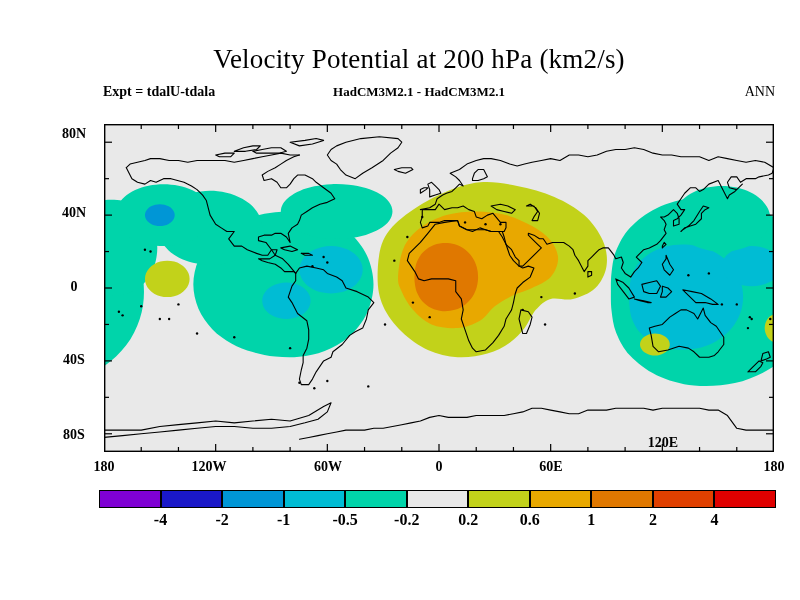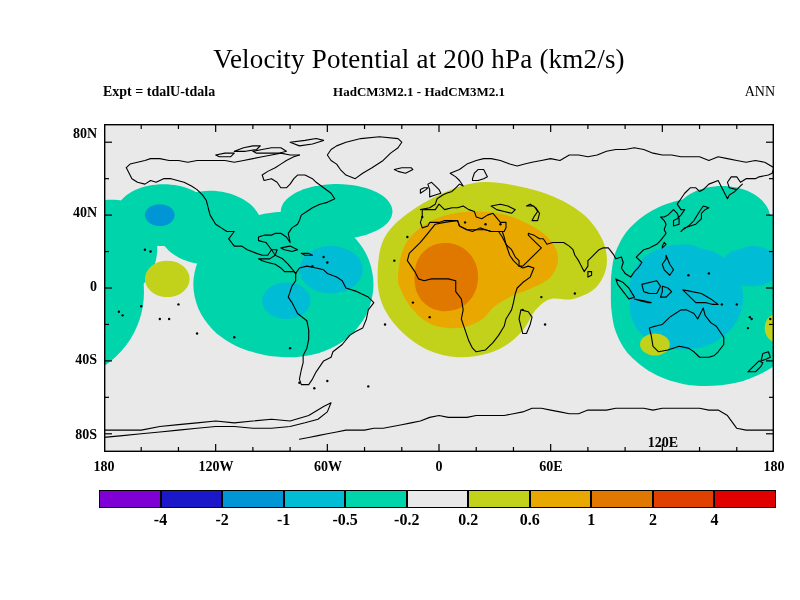--- a/index.html
+++ b/index.html
@@ -62,21 +62,21 @@
     width: 670px;
     height: 328px;
   }
   #map-svg { display: block; }
   .axis-label {
     position: absolute;
     font-size: 14px;
     font-weight: bold;
     white-space: nowrap;
   }
-  .ylab { text-align: right; width: 46px; }
+  .ylab { text-align: center; width: 46px; }
   .xlab { text-align: center; width: 60px; }
   #cbar-wrap {
     position: absolute;
     left: 80px;
     top: 490px;
     width: 677px;
     height: 18px;
   }
   .cbar-seg {
     position: absolute;
@@ -284,21 +284,21 @@
     </svg>
   </div>
 
   <div class="axis-label ylab" style="left:32px; top:126px;">80N</div>
   <div class="axis-label ylab" style="left:32px; top:205px;">40N</div>
   <div class="axis-label ylab" style="left:32px; top:279px;">0</div>
   <div class="axis-label ylab" style="left:32px; top:352px;">40S</div>
   <div class="axis-label ylab" style="left:32px; top:427px;">80S</div>
 
   <div class="axis-label xlab" style="left:55px; top:459px;">180</div>
-  <div class="axis-label xlab" style="left:167px; top:459px;">120W</div>
+  <div class="axis-label xlab" style="left:160px; top:459px;">120W</div>
   <div class="axis-label xlab" style="left:279px; top:459px;">60W</div>
   <div class="axis-label xlab" style="left:390px; top:459px;">0</div>
   <div class="axis-label xlab" style="left:502px; top:459px;">60E</div>
   <div class="axis-label xlab" style="left:614px; top:435px;">120E</div>
   <div class="axis-label xlab" style="left:725px; top:459px;">180</div>
 
   <div id="cbar-wrap">
       <div class="cbar-seg" title="&lt; -4" style="left: 0px; width: 61.5455px; background: rgb(127, 0, 212);"></div>
       <div class="cbar-seg" title="-4 to -2" style="left: 61.5455px; width: 61.5455px; background: rgb(26, 24, 200);"></div>
       <div class="cbar-seg" title="-2 to -1" style="left: 123.091px; width: 61.5455px; background: rgb(0, 150, 214);"></div>

